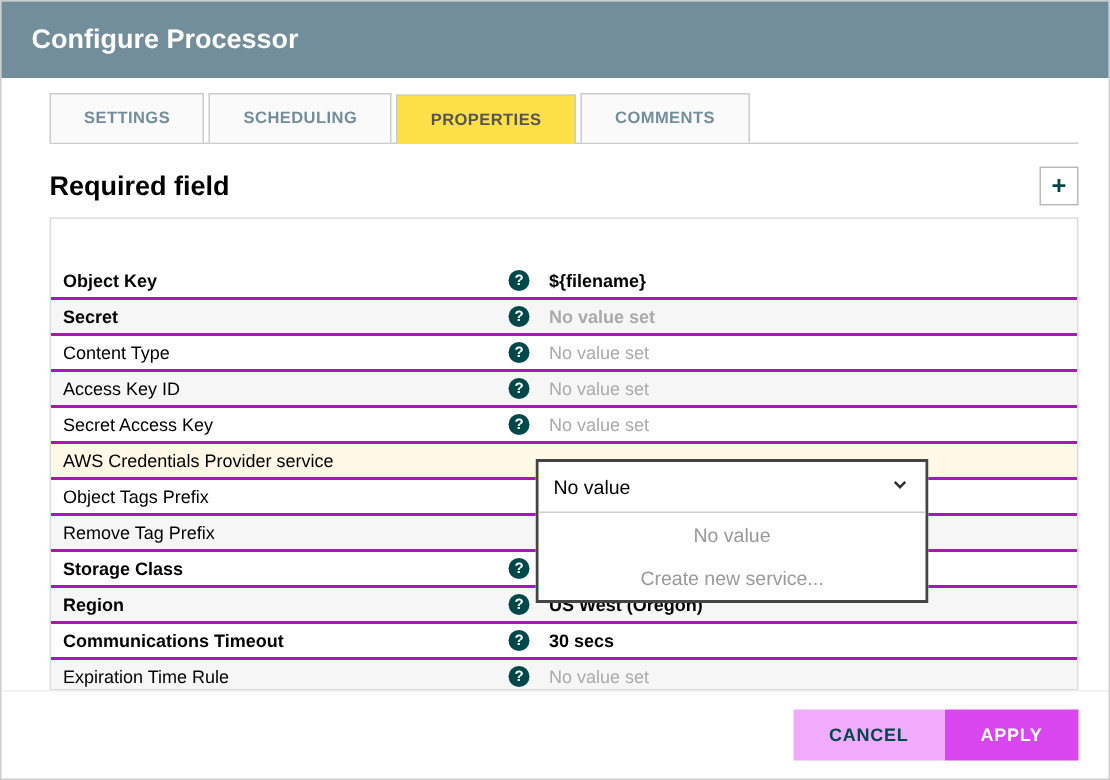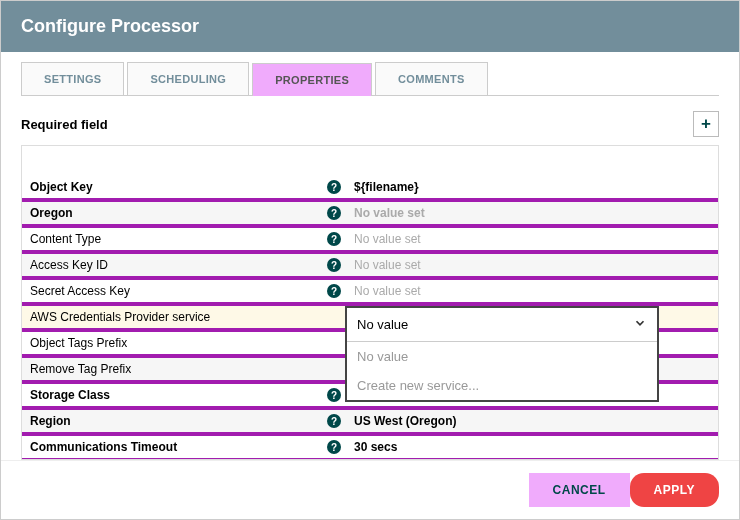--- a/index.html
+++ b/index.html
@@ -1,51 +1,51 @@
 <!DOCTYPE html>
 <html><head>
 <meta charset="utf-8">
 <style>
 * { box-sizing: border-box; margin: 0; padding: 0; }
 body { font-family: "Helvetica Neue", Arial, sans-serif; font-size: 13px; background: #f0f0f0; width: 740px; height: 520px; overflow: hidden; }
 .dialog { width: 740px; height: 520px; background: #fff; display: flex; flex-direction: column; border: 1px solid #ccc; }
 .header { background: #728e9b; color: #fff; padding: 15px 20px; }
 .header-title { font-size: 18px; font-weight: bold; }
-.body { flex: 1; padding: 10px 20px 0 20px; display: flex; flex-direction: column; overflow: hidden; }
+.body { flex: 1; padding: 10px 20px 0 32px; display: flex; flex-direction: column; overflow: hidden; }
 .tabs { display: flex; border-bottom: 1px solid #ccc; }
 .tab { padding: 10px 22px; font-size: 11px; font-weight: bold; color: #728e9b; background: #fafafa; border: 1px solid #ccc; border-bottom: none; margin-right: 3px; cursor: pointer; letter-spacing: 0.3px; }
-.tab.active { background: #f0abfc; color: #555; position: relative; top: 1px; }
+.tab.active { background: #fde047; color: #555; position: relative; top: 1px; }
 .required-row { display: flex; align-items: center; justify-content: space-between; margin-top: 15px; margin-bottom: 8px; }
-.required-label { font-weight: bold; font-size: 13px; }
+.required-label { font-weight: bold; font-size: 18px; }
 .add-btn { width: 26px; height: 26px; border: 1px solid #bbb; display: flex; align-items: center; justify-content: center; cursor: pointer; color: #004849; font-size: 17px; font-weight: bold; background: #fff; }
 .table-wrap { flex: 1; border: 1px solid #ddd; position: relative; overflow: hidden; }
 .thead { display: flex; background: #728e9b; color: #fff; font-weight: bold; font-size: 13px; margin-top: 36px; }
 .th-prop { width: 300px; padding: 7px 8px; }
 .th-val { flex: 1; padding: 7px 8px; }
 .th-act { width: 60px; }
 .tbody { position: absolute; top: 30px; bottom: 0; left: 0; right: 0; overflow-y: scroll; }
-.row { display: flex; border-bottom: 4px solid #a21caf; min-height: 22px; align-items: center; background: #fff; }
+.row { display: flex; border-bottom: 2px solid #a21caf; min-height: 22px; align-items: center; background: #fff; }
 .row:nth-child(even) { background: #f6f6f6; }
 .row.highlight { background: #fef9e7; }
 .cell-prop { width: 300px; padding: 4px 8px; display: flex; align-items: center; font-size: 12px; }
 .cell-prop.bold { font-weight: bold; }
 .cell-help { width: 24px; display: flex; justify-content: center; align-items: center; }
 .help-icon { width: 14px; height: 14px; border-radius: 50%; background: #004849; color: #fff; font-size: 10px; font-weight: bold; display: flex; align-items: center; justify-content: center; cursor: pointer; }
 .cell-val { flex: 1; padding: 4px 8px; font-size: 12px; }
 .cell-val.bold { font-weight: bold; }
 .noval { color: #aaa; }
 .cell-act { width: 60px; }
-.dropdown { position: absolute; left: 323px; top: 160px; width: 314px; background: #fff; border: 2px solid #444; z-index: 50; }
+.dropdown { position: absolute; left: 323px; top: 160px; width: 262px; background: #fff; border: 2px solid #444; z-index: 50; text-align: center; }
 .dd-selected { padding: 8px 10px; display: flex; justify-content: space-between; align-items: center; border-bottom: 1px solid #ccc; cursor: pointer; font-size: 13px; }
 .chevron { font-size: 12px; }
 .dd-option { padding: 7px 10px; color: #999; cursor: pointer; font-size: 13px; }
 .footer { display: flex; justify-content: flex-end; padding: 12px 20px; gap: 0; border-top: 1px solid #eee; }
 .btn { padding: 10px 24px; font-size: 12px; font-weight: bold; letter-spacing: 0.5px; cursor: pointer; border: none; }
 .btn-cancel { background: #f0abfc; color: #004849; }
-.btn-apply { background: #ef4444; color: #fff; border-radius: 14px; }
+.btn-apply { background: #d946ef; color: #fff; }
 ::-webkit-scrollbar { width: 12px; }
 ::-webkit-scrollbar-track { background: #eee; }
 ::-webkit-scrollbar-thumb { background: #b6bfc4; }
 </style>
 </head>
 <body>
 
 <div class="dialog">
   <div class="header">
     <div class="header-title">Configure Processor</div>
@@ -78,21 +78,21 @@
               <span style="flex: 1 1 0%;">Object Key</span>
             </div>
             <div class="cell-help">
               <div class="help-icon">?</div>
             </div>
             <div class="cell-val bold">${filename}</div>
             <div class="cell-act"></div>
           </div>
           <div class="row">
             <div class="cell-prop bold">
-              <span style="flex: 1 1 0%;">Oregon</span>
+              <span style="flex: 1 1 0%;">Secret</span>
             </div>
             <div class="cell-help">
               <div class="help-icon">?</div>
             </div>
             <div class="cell-val bold noval">No value set</div>
             <div class="cell-act"></div>
           </div>
           <div class="row">
             <div class="cell-prop">
               <span style="flex: 1 1 0%;">Content Type</span>

